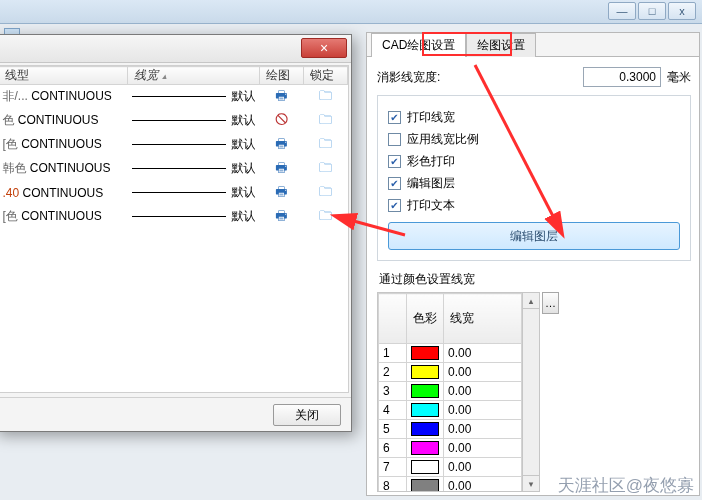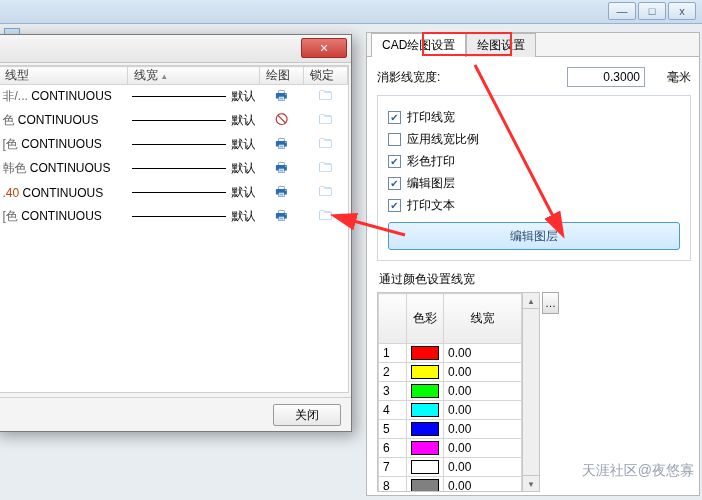--- a/index.html
+++ b/index.html
@@ -15,21 +15,21 @@
 
 .left-dialog { position: absolute; left: -6px; top: 34px; width: 358px; height: 398px; background: #f4f4f4; border: 1px solid #7a7a7a; box-shadow: 4px 4px 14px rgba(0,0,0,.35); }
 .dlg-title { height: 28px; background: linear-gradient(#f6f6f6,#e6e6e6); border-bottom: 1px solid #c6c6c6; position: relative; }
 .dlg-close { position: absolute; right: 4px; top: 3px; width: 46px; height: 20px; background: linear-gradient(#e57a73,#c94038); color: #fff; text-align: center; line-height: 18px; border: 1px solid #9e2b25; border-radius: 2px; font-size: 14px; }
 
 .left-body { position: absolute; top: 28px; left: 0; right: 0; bottom: 36px; background: #fff; border: 1px solid #cfcfcf; margin: 2px; overflow: hidden; }
 .left-table { width: 100%; border-collapse: collapse; }
 .left-table th { background: linear-gradient(#fdfdfd,#ececec); border: 1px solid #d4d4d4; height: 16px; text-align: left; padding: 0 6px; font-weight: normal; color: #333; }
 .left-table td { height: 24px; padding: 0 4px; border-bottom: 0; white-space: nowrap; overflow: hidden; }
 .col-line { width: 100px; }
-.col-lw { width: 120px; }
+.col-lw { width: 120px; font-style: italic; }
 .col-plot { width: 40px; text-align: center; margin-left: 36px; }
 .col-lock { width: 40px; text-align: center; }
 .lw-cell { display: flex; align-items: center; gap: 6px; }
 .lw-bar { height: 1px; background: #000; flex: 1; }
 .printer { color: #2a6bb5; font-size: 13px; }
 .printer-bad { color: #b33; }
 .lock { color: #3a8bd6; font-size: 13px; }
 
 .sort-ind { font-size: 9px; color: #888; margin-left: 4px; }
 
@@ -37,50 +37,50 @@
 .btn { min-width: 68px; height: 22px; background: linear-gradient(#fdfdfd,#e8e8e8); border: 1px solid #9a9a9a; border-radius: 2px; text-align: center; line-height: 20px; }
 
 
 .right-panel { position: absolute; right: 2px; top: 32px; width: 334px; height: 464px; background: #f4f4f4; border: 1px solid #b8b8b8; }
 .tabs { height: 24px; display: flex; align-items: flex-end; padding-left: 4px; gap: 0; border-bottom: 1px solid #b8b8b8; background: #f4f4f4; }
 .tab { padding: 3px 10px; border: 1px solid #b8b8b8; border-bottom: none; background: #ececec; position: relative; top: 1px; }
 .tab.active { background: #fff; }
 .tab-hl { position: absolute; border: 2px solid #ff2e2e; pointer-events: none; }
 
 .rp-body { position: absolute; top: 24px; left: 0; right: 0; bottom: 0; background: #fff; padding: 10px 8px 6px 10px; }
-.row1 { display: flex; align-items: center; gap: 22px; margin-bottom: 8px; }
+.row1 { display: flex; align-items: center; gap: 6px; margin-bottom: 8px; }
 .row1 .lbl { flex: 1; }
 .num-input { width: 78px; height: 20px; border: 1px solid #9aa7b5; text-align: right; padding-right: 4px; background: #fff; }
 .unit { }
 
 .group { border: 1px solid #d0d7de; padding: 10px 10px 10px 10px; margin-bottom: 10px; position: relative; }
 .chk-row { display: flex; align-items: center; gap: 6px; height: 22px; }
 .chk { width: 13px; height: 13px; border: 1px solid #6f8aa5; background: #fff; display: inline-flex; align-items: center; justify-content: center; font-size: 10px; color: #2a5faa; }
 
 .edit-btn { margin-top: 6px; width: 100%; height: 28px; border: 1px solid #4a99d8; background: linear-gradient(#e7f4ff,#cfe9ff); border-radius: 3px; text-align: center; line-height: 26px; color: #2a4c6f; }
 
 .subhdr { margin: 2px 0 4px 2px; }
 .color-table-wrap { border: 1px solid #c6c6c6; height: 200px; overflow: hidden; display: flex; }
 .ct-main { flex: 1; }
 .ct-scroll { width: 17px; background: #efefef; border-left: 1px solid #c6c6c6; position: relative; }
 .ct-scroll .up, .ct-scroll .dn { height: 16px; border-bottom: 1px solid #c6c6c6; text-align: center; font-size: 9px; line-height: 16px; color: #666; }
 .ct-scroll .dn { position: absolute; bottom: 0; left: 0; right: 0; border-top: 1px solid #c6c6c6; border-bottom: none; }
 .side-btn { width: 17px; height: 22px; background: linear-gradient(#fdfdfd,#e2e2e2); border: 1px solid #a7a7a7; text-align: center; line-height: 20px; font-size: 11px; margin-left: 2px; align-self: flex-start; }
 .ct-wrap-outer { display: flex; }
 
 .color-table { width: 100%; border-collapse: collapse; }
-.color-table th { background: linear-gradient(#fdfdfd,#ececec); border: 1px solid #d4d4d4; height: 33px; text-align: center; padding: 16px 6px; font-weight: normal; }
+.color-table th { background: linear-gradient(#fdfdfd,#ececec); border: 1px solid #d4d4d4; height: 33px; text-align: left; padding: 16px 6px; font-weight: normal; }
 .color-table td { border: 1px solid #d4d4d4; height: 19px; padding: 0 4px; }
 .swatch { height: 14px; border: 1px solid #000; }
 
 
 .arrow { position: absolute; pointer-events: none; }
 .arrow svg { overflow: visible; }
 
-.watermark { position: absolute; right: 8px; bottom: 20px; color: rgba(60,80,110,.55); font-size: 14px; }
+.watermark { position: absolute; right: 8px; bottom: 3px; color: rgba(60,80,110,.55); font-size: 17px; }
 </style>
 </head>
 <body>
 
 <div class="top-chrome">
   <div class="win-btns">
     <div class="win-btn">—</div>
     <div class="win-btn">□</div>
     <div class="win-btn">x</div>
   </div>

